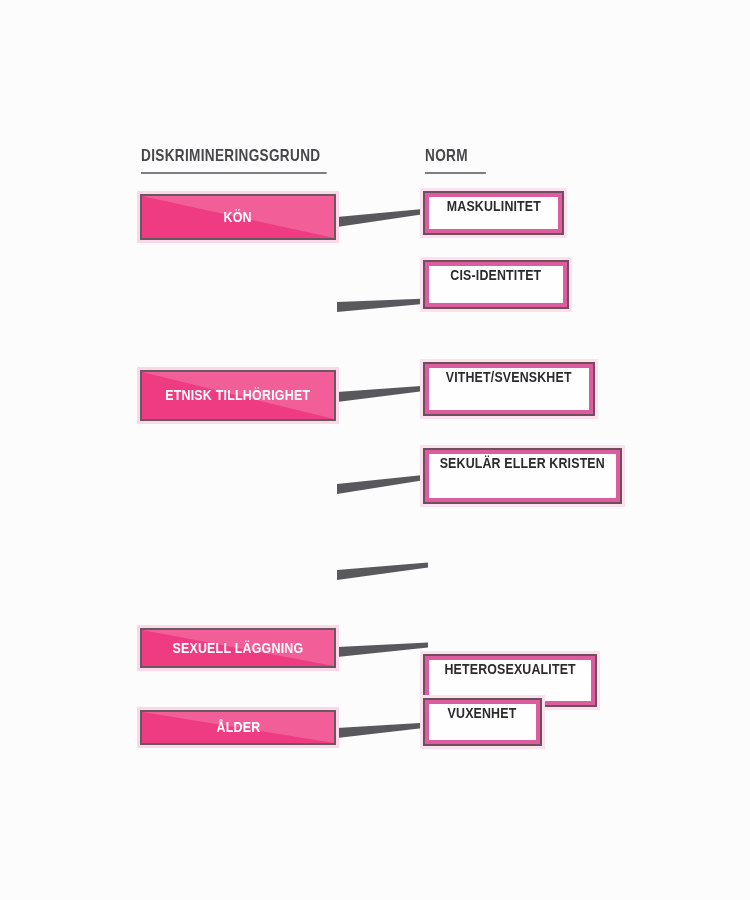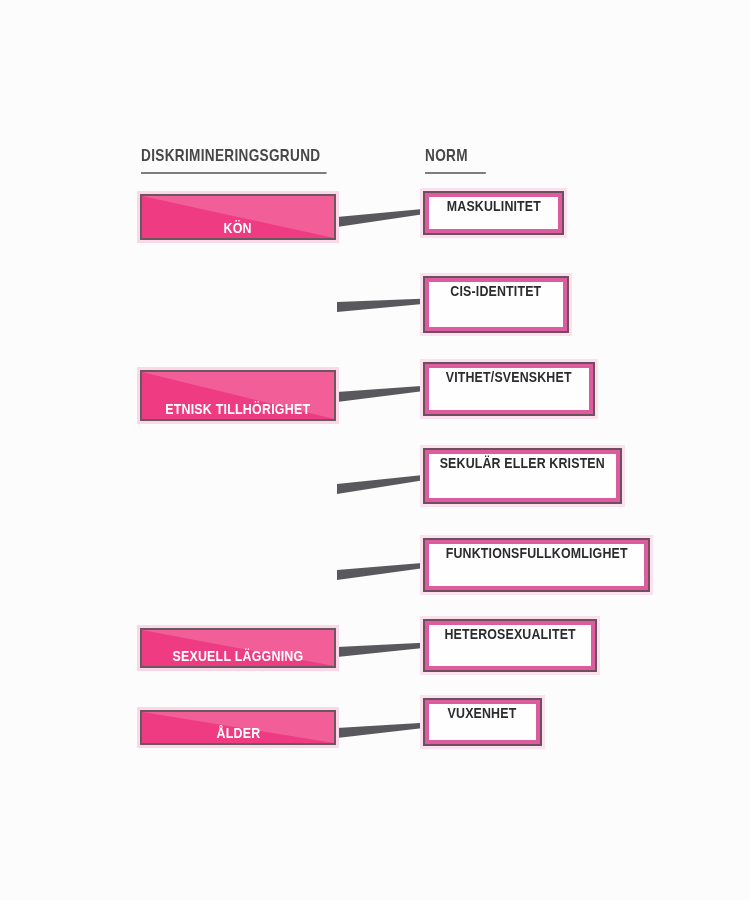--- a/index.html
+++ b/index.html
@@ -28,21 +28,21 @@
   }
   .hdr-ground{left:141px}
   .hdr-norm{left:425px;padding-right:22px}
 
   
   .lbox{
     position:absolute;left:140px;width:196px;
     background:var(--pink_fill);
     border:2px solid var(--dark_border);
     box-shadow:0 0 0 3px var(--halo);
-    display:flex;align-items:flex-end;justify-content:center;
+    display:flex;align-items:center;justify-content:center;
     overflow:hidden;
   }
   .lbox::before{
     content:"";position:absolute;inset:0;
     clip-path:polygon(0 0,100% 0,100% 100%);
     background:rgba(255,255,255,.18);
   }
   .lbox .lbl{
     position:relative;z-index:1;
     color:var(--ground_text);font-size:15.5px;font-weight:700;
@@ -64,25 +64,25 @@
     border:4px solid var(--pink_border);
     box-shadow:0 0 0 2px var(--norm_dark),0 0 0 5px var(--norm_halo);
     display:flex;align-items:flex-start;justify-content:center;
   }
   .rbox .lbl{
     color:var(--norm_text);font-size:15.5px;font-weight:700;
     letter-spacing:.2px;text-align:center;line-height:1.2;
     white-space:nowrap;transform:scaleX(.8);
   }
   .rb0{top:193px;height:40px;width:137px}
-  .rb1{top:278px;height:53px;width:142px}
+  .rb1{top:262px;height:45px;width:142px}
   .rb2{top:364px;height:50px;width:168px}
   .rb3{top:450px;height:52px;width:195px}
   .rb4{top:540px;height:50px;width:223px}
-  .rb5{top:621px;height:49px;width:170px}
+  .rb5{top:656px;height:49px;width:170px}
   .rb6{top:700px;height:44px;width:115px}
 
   .connectors{position:absolute;inset:0;pointer-events:none}
   .connectors polygon{fill:var(--connector)}
 </style>
 </head>
 <body>
 
 <div class="stage">
 
@@ -117,23 +117,20 @@
   </div>
   <div class="rbox rb1">
     <span class="lbl">CIS-IDENTITET</span>
   </div>
   <div class="rbox rb2">
     <span class="lbl">VITHET/SVENSKHET</span>
   </div>
   <div class="rbox rb3">
     <span class="lbl">SEKULÄR ELLER KRISTEN</span>
   </div>
-  <div class="rbox rb4">
-    <span class="lbl">FUNKTIONSFULLKOMLIGHET</span>
-  </div>
   <div class="rbox rb5">
     <span class="lbl">HETEROSEXUALITET</span>
   </div>
   <div class="rbox rb6">
     <span class="lbl">VUXENHET</span>
   </div>
 
 </div>
 
 </body></html>

